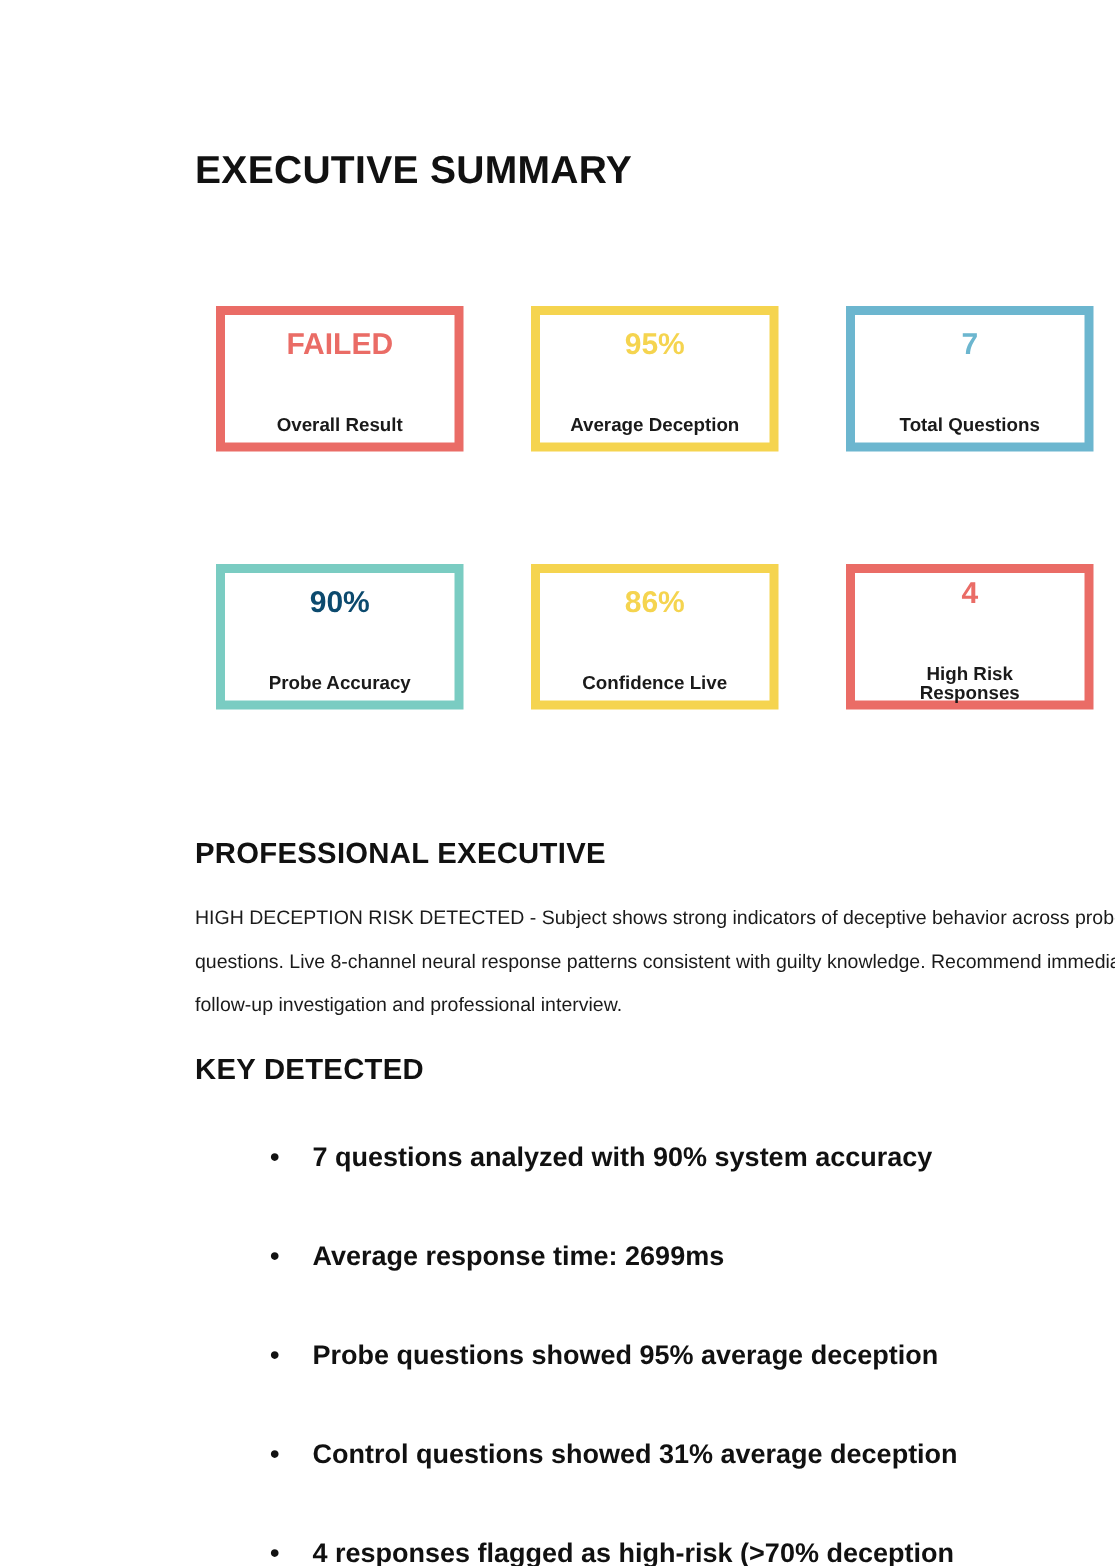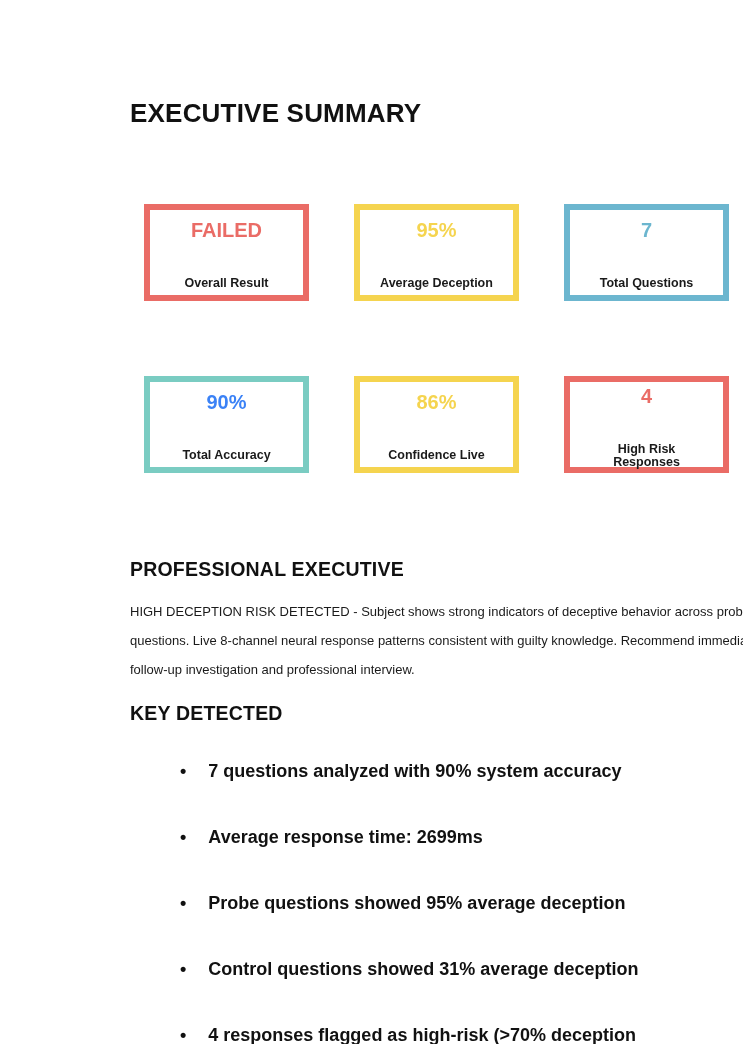--- a/index.html
+++ b/index.html
@@ -64,21 +64,21 @@
     color: #1a1a1a;
     line-height: 1;
   }
   .border-red    { border-color: #EA6C66; }
   .border-yellow { border-color: #F5D44F; }
   .border-blue   { border-color: #6CB6CF; }
   .border-teal   { border-color: #7ACCC2; }
   .text-red    { color: #EA6C66; }
   .text-yellow { color: #F5D44F; }
   .text-blue   { color: #6CB6CF; }
-  .text-teal   { color: #3b82f6; }
+  .text-teal   { color: #0c4a6e; }
 
   .section-heading {
     font-size: 19.5px;
     font-weight: 700;
     color: #111111;
     letter-spacing: 0.2px;
   }
   .assessment-heading { margin-top: 53px; }
   .assessment-body {
     margin-top: 14px;
@@ -134,21 +134,21 @@
           <div class="metric-label">Average Deception</div>
         </div>
         <div class="metric-card border-blue">
           <div class="metric-value text-blue">7</div>
           <div class="metric-label">Total Questions</div>
         </div>
       </div>
       <div class="row">
         <div class="metric-card border-teal">
           <div class="metric-value text-teal">90%</div>
-          <div class="metric-label">Total Accuracy</div>
+          <div class="metric-label">Probe Accuracy</div>
         </div>
         <div class="metric-card border-yellow">
           <div class="metric-value text-yellow">86%</div>
           <div class="metric-label">Confidence Live</div>
         </div>
         <div class="metric-card border-red">
           <div class="metric-value text-red">4</div>
           <div class="metric-label">High Risk Responses</div>
         </div>
       </div>

